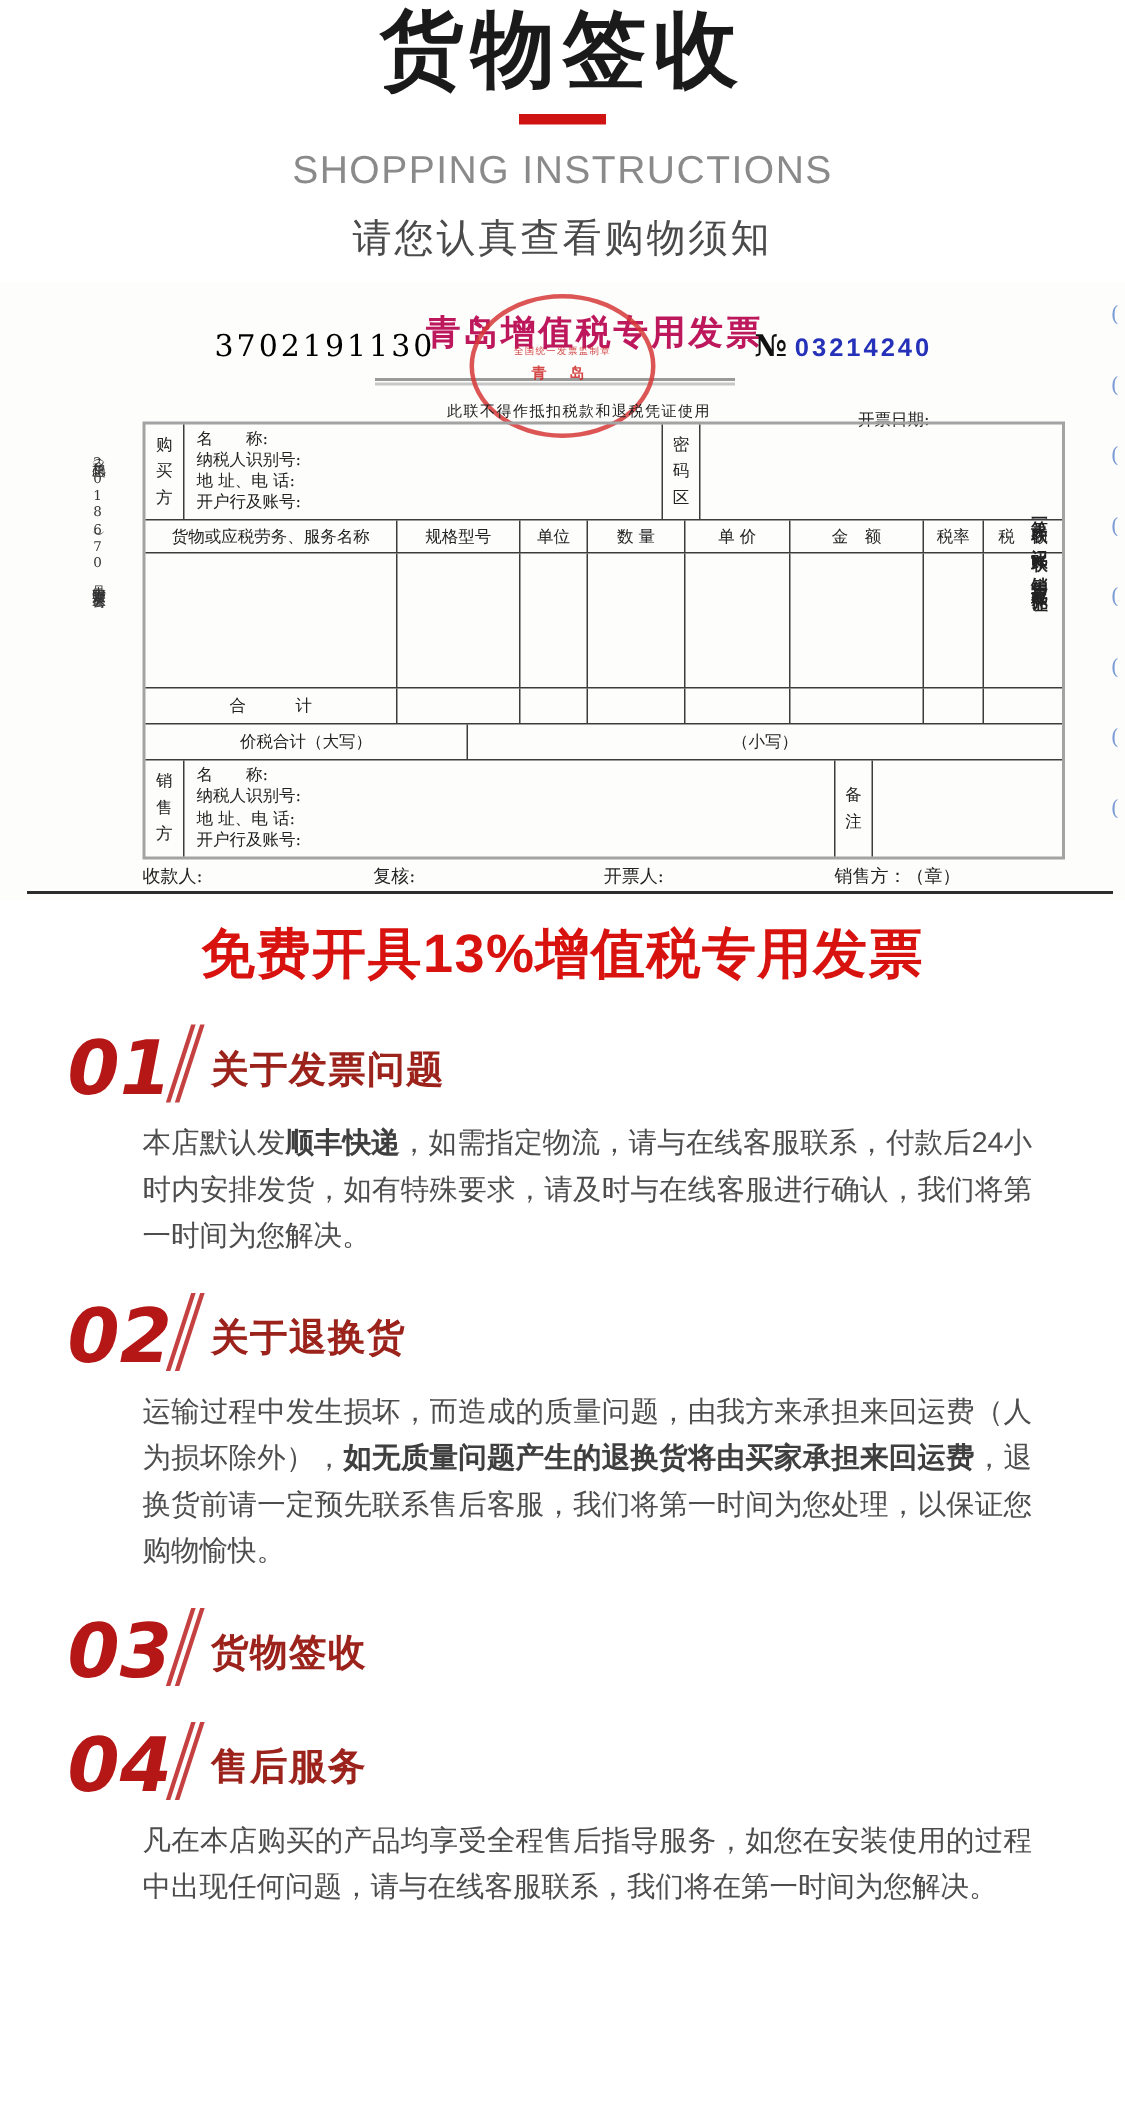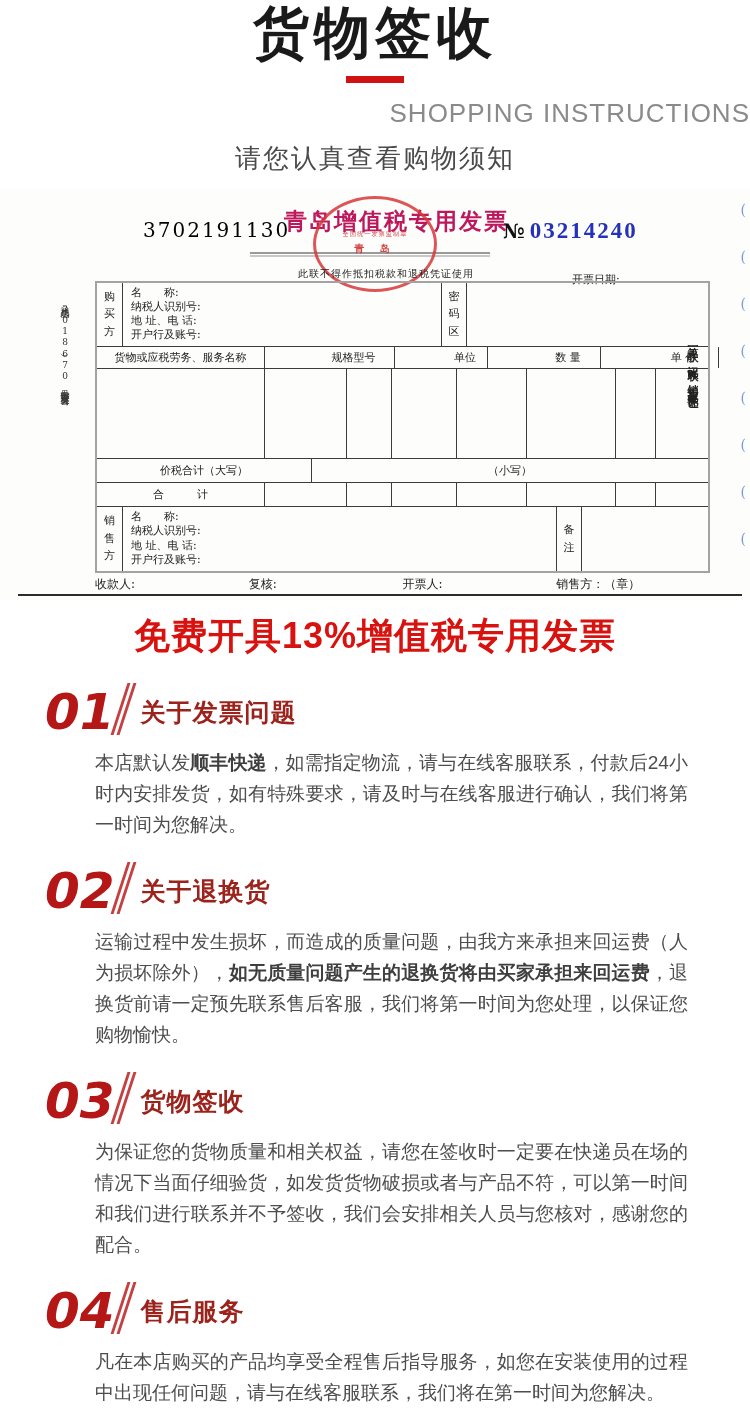--- a/index.html
+++ b/index.html
@@ -5,34 +5,34 @@
   * { margin:0; padding:0; box-sizing:border-box; }
   html,body { background:#ffffff; }
   body {
     width:750px; height:1413px; margin:0 auto; overflow:hidden;
     font-family:"Liberation Sans", sans-serif; color:#333;
   }
   
   .header { text-align:center; padding-top:2px; }
   .page-title { font-size:56px; font-weight:900; color:#1a1a1a; letter-spacing:5px; line-height:1.1; }
   .red-bar { width:58px; height:7px; background:#cf1212; margin:12px auto 0; }
-  .subtitle { margin-top:15px; font-size:26px; color:#8a8a8a; letter-spacing:1px; font-weight:500;text-align:right; }
+  .subtitle { margin-top:15px; font-size:26px; color:#8a8a8a; letter-spacing:1px; font-weight:500; }
   .note { margin-top:12px; font-size:26px; color:#4b4b4b; letter-spacing:2px; }
 
   
   .invoice {
     position:relative; margin-top:12px; height:412px;
     background:#fdfdfc; font-family:"DejaVu Serif", serif; color:#222;
   }
   .inv-serial { position:absolute; left:143px; top:30px; font-size:20px; letter-spacing:2px; color:#000000; }
   .inv-title { position:absolute; left:284px; top:18px; font-size:23px; font-weight:bold; letter-spacing:2px; color:#be185d; white-space:nowrap; }
   .title-underline { position:absolute; left:250px; top:64px; width:240px; height:5px; border-top:2px solid #9a9a9a; border-bottom:2px solid #c8c8c8; }
   .inv-no { position:absolute; left:503px; top:30px; white-space:nowrap; }
   .inv-no .no-sign { font-size:20px; font-weight:bold; color:#111; }
-  .inv-no .no-digits { font-family:Liberation Serif, serif; font-size:23px; font-weight:bold; color:#2431b8; letter-spacing:2px; }
+  .inv-no .no-digits { font-family:Liberation Sans, sans-serif; font-size:17px; font-weight:bold; color:#2431b8; letter-spacing:2px; }
   .inv-disclaimer { position:absolute; left:298px; top:79px; font-size:10px; letter-spacing:1px; color:#222; }
   .inv-date { position:absolute; left:572px; top:84px; font-size:11px; color:#222; }
 
   .stamp {
     position:absolute; left:313px; top:8px; width:124px; height:96px;
     border:3px solid rgba(214,56,56,.85); border-radius:50%;
     display:flex; flex-direction:column; align-items:center; justify-content:center;
     color:rgba(205,40,40,.85); text-align:center; pointer-events:none;
   }
   .stamp .arc { font-size:7px; letter-spacing:1px; transform:scale(.9); }
@@ -51,21 +51,21 @@
   .pwd-label { border-left:1px solid #3c3c3c; }
   .pwd-area { flex:0 0 241px; }
   .remark-area { flex:0 0 126px; }
   .party-row { height:64px; }
   .cols { display:flex; }
   .cols .c { border-right:1px solid #3c3c3c; text-align:center; }
   .cols .c:last-child { border-right:none; }
   .c.name { flex:0 0 168px; } .c.spec { flex:0 0 82px; } .c.unit { flex:0 0 45px; }
   .c.qty { flex:0 0 65px; } .c.price { flex:0 0 70px;text-align:right; } .c.amt { flex:0 0 89px; }
   .c.rate { flex:0 0 40px; } .c.taxamt { flex:1 1 auto; }
-  .head-row { height:22px; align-items:center;gap:48px; }
+  .head-row { height:22px; align-items:center; }
   .head-row .c { height:100%; display:flex; align-items:center; justify-content:center; }
   .body-row { height:90px; }
   .total-row { height:24px; }
   .total-row .c { display:flex; align-items:center; justify-content:center; }
   .sum-row { height:24px; }
   .sum-words { flex:0 0 215px; border-right:1px solid #3c3c3c; display:flex; align-items:center; justify-content:center; }
   .sum-figures { flex:1 1 auto; display:flex; align-items:center; justify-content:center; }
   .inv-footer { position:absolute; left:95px; top:388px; width:615px; display:flex; font-size:12px; color:#222; }
   .inv-footer span { flex:1; }
   .left-vertical {
@@ -146,34 +146,34 @@
       <div class="c name"></div>
       <div class="c spec"></div>
       <div class="c unit"></div>
       <div class="c qty"></div>
       <div class="c price"></div>
       <div class="c amt"></div>
       <div class="c rate"></div>
       <div class="c taxamt"></div>
     </div>
 
-    <div class="row sum-row">
-      <div class="sum-words">价税合计（大写）</div>
-      <div class="sum-figures">（小写）</div>
-    </div>
-
     <div class="row cols total-row">
       <div class="c name">合　　　计</div>
       <div class="c spec"></div>
       <div class="c unit"></div>
       <div class="c qty"></div>
       <div class="c price"></div>
       <div class="c amt"></div>
       <div class="c rate"></div>
       <div class="c taxamt"></div>
+    </div>
+
+    <div class="row sum-row">
+      <div class="sum-words">价税合计（大写）</div>
+      <div class="sum-figures">（小写）</div>
     </div>
 
     <div class="row party-row">
       <div class="vlabel">销售方</div>
       <div class="party-fields">
         <div>名　　称:</div>
         <div>纳税人识别号:</div>
         <div>地 址、电 话:</div>
         <div>开户行及账号:</div>
       </div>
@@ -233,21 +233,20 @@
 
 <div class="section">
   <div class="sec-head">
     <span class="sec-num">03</span>
     <span class="slashes">
         <i></i>
         <i></i>
       </span>
     <span class="sec-title">货物签收</span>
   </div>
-  <p class="sec-body"><span>为保证您的货物质量和相关权益，请您在签收时一定要在快递员在场的情况下当面仔细验货，如发货货物破损或者与产品不符，可以第一时间和我们进行联系并不予签收，我们会安排相关人员与您核对，感谢您的配合。</span><b></b><span></span></p>
 </div>
 
 <div class="section">
   <div class="sec-head">
     <span class="sec-num">04</span>
     <span class="slashes">
         <i></i>
         <i></i>
       </span>
     <span class="sec-title">售后服务</span>

